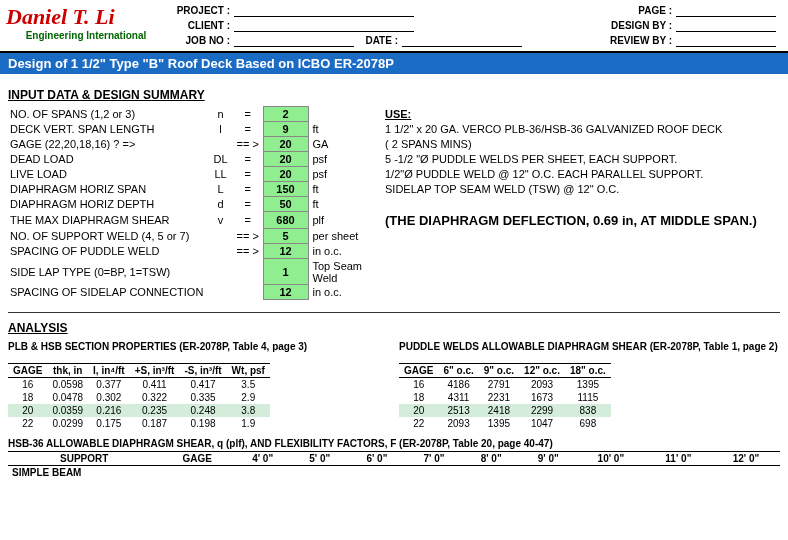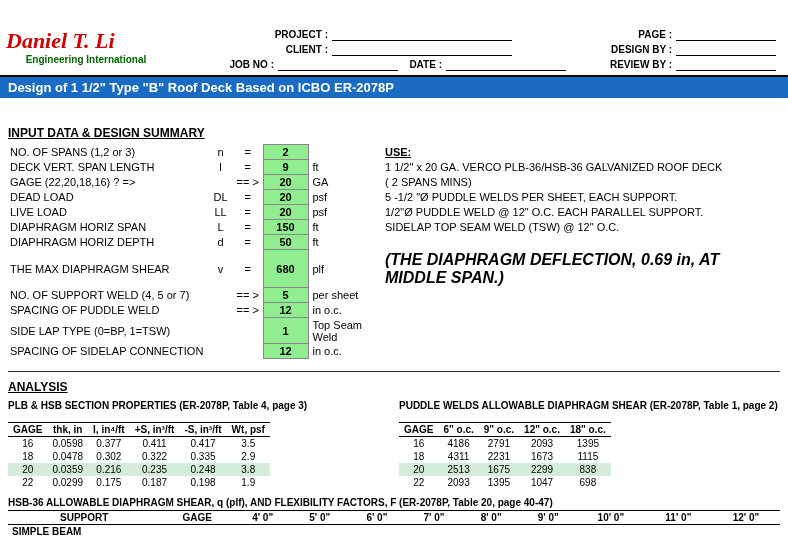--- a/index.html
+++ b/index.html
@@ -10,21 +10,20 @@
       width: 788px;
       min-height: 540px;
       overflow: hidden;
     }
     
     .header {
       display: flex;
       border-bottom: 2px solid #000;
       padding: 4px 6px;
       align-items: flex-start;
-      margin-top: 24px;
     }
     .logo-section {
       width: 160px;
       flex-shrink: 0;
     }
     .logo-name {
       font-family: 'Times New Roman', serif;
       font-style: italic;
       font-size: 22px;
       font-weight: bold;
@@ -35,21 +34,20 @@
       font-size: 10px;
       font-weight: bold;
       text-align: center;
     }
     .project-fields {
       display: flex;
       flex-direction: column;
       gap: 2px;
       flex: 1;
       padding-left: 4px;
-      align-items: center;
     }
     .field-row {
       display: flex;
       gap: 4px;
       align-items: center;
     }
     .field-label {
       font-size: 10px;
       font-weight: bold;
       width: 60px;
@@ -86,21 +84,21 @@
     .title-bar {
       background: #1a6bc4;
       color: #fff;
       font-weight: bold;
       font-size: 13px;
       padding: 3px 8px;
     }
 
     
     .main-content {
-      padding: 20px 8px;
+      padding: 6px 8px;
     }
 
     .section-title {
       font-weight: bold;
       font-size: 12px;
       margin-top: 8px;
       margin-bottom: 4px;
       text-decoration: underline;
     }
 
@@ -283,21 +281,21 @@
           <td style="width: 45px; text-align: center; background: rgb(144, 238, 144); border: 1px solid rgb(136, 136, 136); font-weight: bold;">50</td>
           <td style="width: 75px; padding-left: 4px;">ft</td>
           <td style="font-size: 11px;"></td>
         </tr>
         <tr>
           <td style="width: 200px; font-weight: normal;">THE MAX DIAPHRAGM SHEAR</td>
           <td style="width: 25px; text-align: center;">v</td>
           <td style="width: 30px; text-align: center;">=</td>
           <td style="width: 45px; text-align: center; background: rgb(144, 238, 144); border: 1px solid rgb(136, 136, 136); font-weight: bold;">680</td>
           <td style="width: 75px; padding-left: 4px;">plf</td>
-          <td style="font-size: 16px; font-style: italic; font-weight: bold;">(THE DIAPHRAGM DEFLECTION, 0.69 in, AT MIDDLE SPAN.)</td>
+          <td style="font-size: 13px; font-weight: bold;">(THE DIAPHRAGM DEFLECTION, 0.69 in, AT MIDDLE SPAN.)</td>
         </tr>
         <tr>
           <td style="width: 200px; font-weight: normal;">NO. OF SUPPORT WELD (4, 5 or 7)</td>
           <td style="width: 25px; text-align: center;"></td>
           <td style="width: 30px; text-align: center;">== &gt;</td>
           <td style="width: 45px; text-align: center; background: rgb(144, 238, 144); border: 1px solid rgb(136, 136, 136); font-weight: bold;">5</td>
           <td style="width: 75px; padding-left: 4px;">per sheet</td>
           <td style="font-size: 11px;"></td>
         </tr>
         <tr>
@@ -407,21 +405,21 @@
             <tr>
               <td>18</td>
               <td>4311</td>
               <td>2231</td>
               <td>1673</td>
               <td>1115</td>
             </tr>
             <tr style="background: rgb(212, 237, 218);">
               <td>20</td>
               <td>2513</td>
-              <td>1675</td>
+              <td>2418</td>
               <td>2299</td>
               <td>838</td>
             </tr>
             <tr>
               <td>22</td>
               <td>2093</td>
               <td>1395</td>
               <td>1047</td>
               <td>698</td>
             </tr>

